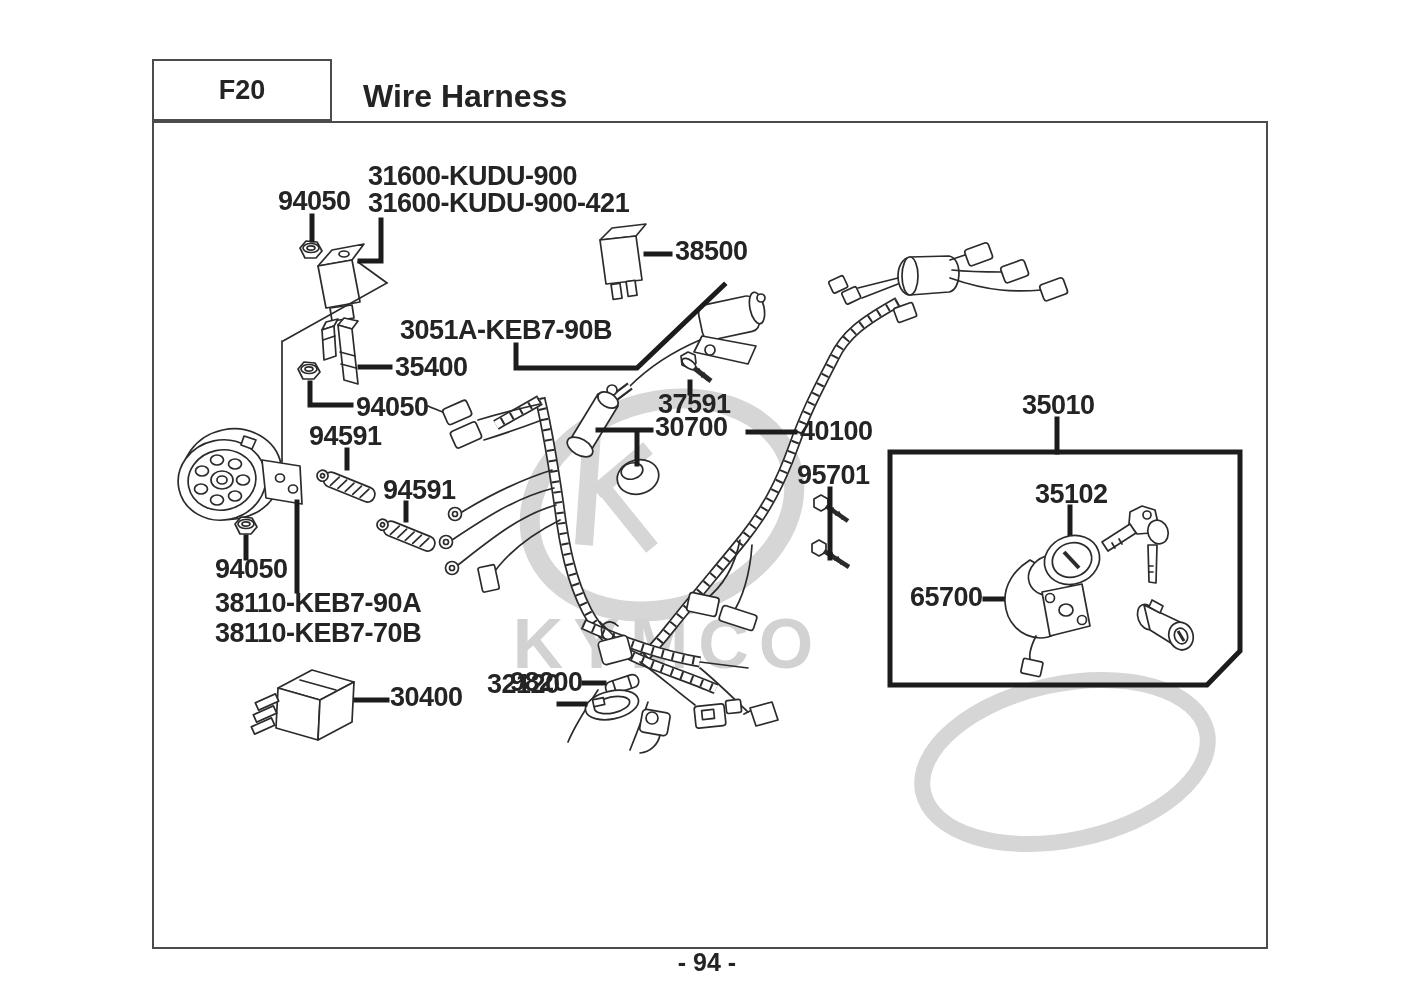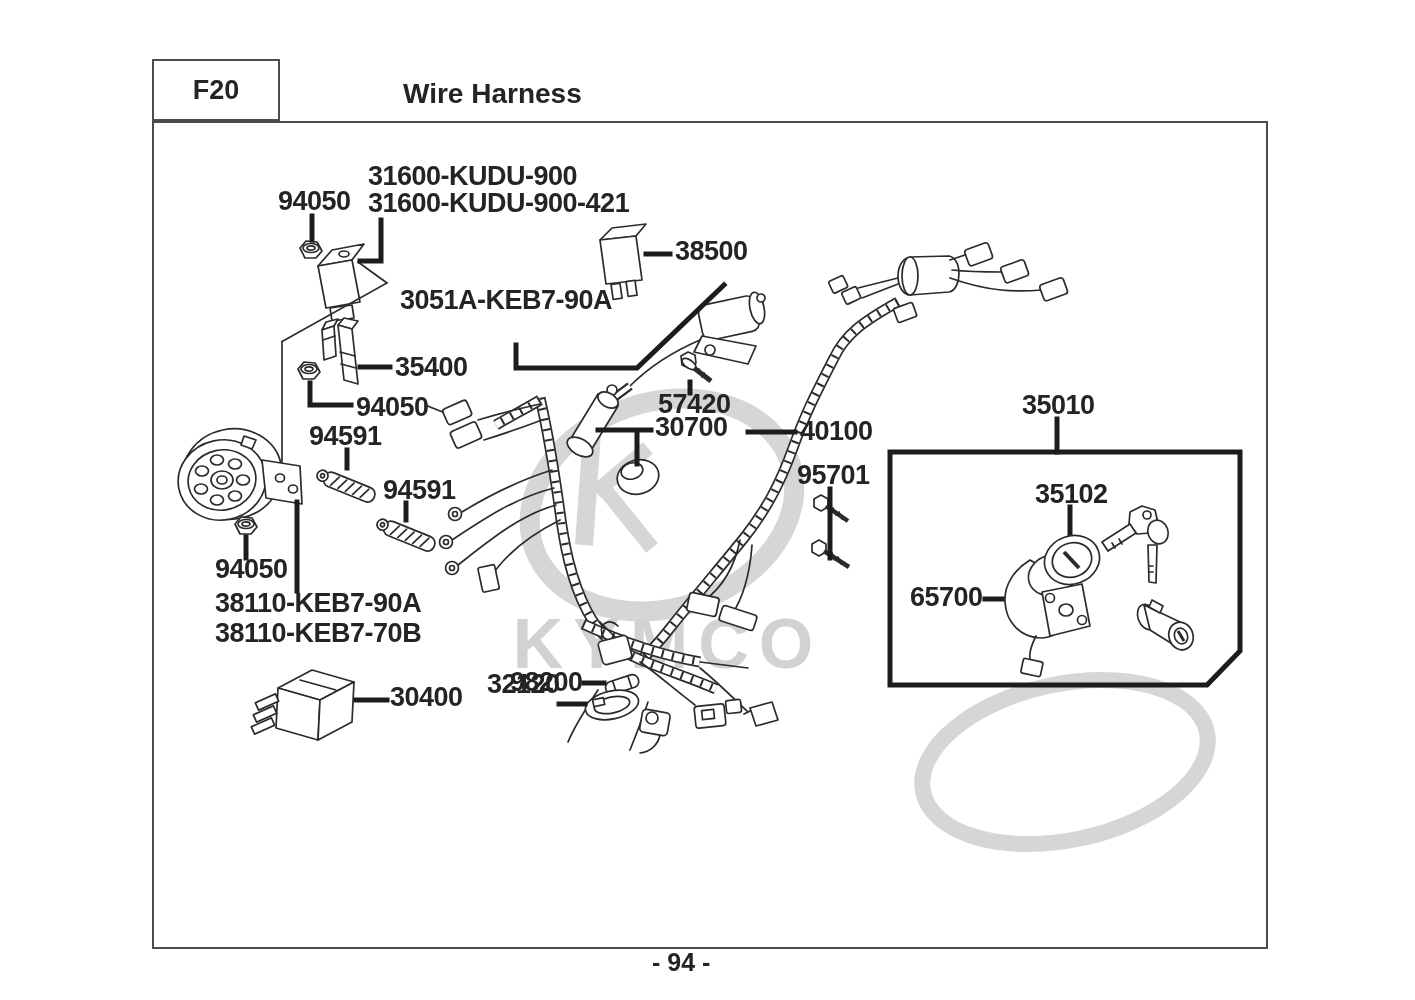--- a/index.html
+++ b/index.html
@@ -1,25 +1,25 @@
 <!DOCTYPE html>
 <html><head>
 <meta charset="utf-8">
 <style>
   html,body{margin:0;padding:0;background:#fff;}
   body{width:1415px;height:1000px;position:relative;overflow:hidden;
        font-family:"Liberation Sans","DejaVu Sans",sans-serif;color:#242424;}
   .page{position:absolute;inset:0;background:#fff;}
   .frame{position:absolute;border:2px solid #4c4c4c;background:transparent;}
-  .hdr-code{position:absolute;left:152px;top:59px;width:128px;height:62px;
+  .hdr-code{position:absolute;left:152px;top:59px;width:180px;height:62px;
             border:2px solid #4c4c4c;display:flex;align-items:center;justify-content:center;
             font-size:27px;font-weight:bold;letter-spacing:0px;background:#fff;box-sizing:border-box;}
-  .hdr-title{position:absolute;left:363px;top:78px;font-size:28px;font-weight:bold;margin-left:40px;}
+  .hdr-title{position:absolute;left:363px;top:78px;font-size:32px;font-weight:bold;}
   .lbl{position:absolute;font-size:27px;font-weight:bold;letter-spacing:-0.5px;white-space:nowrap;line-height:1;}
-  .pagenum{position:absolute;left:652px;top:948px;width:110px;text-align:left;
+  .pagenum{position:absolute;left:652px;top:948px;width:110px;text-align:center;
            font-size:25px;font-weight:bold;}
   svg{position:absolute;left:0;top:0;}
   .ln{stroke:#2b2b2b;stroke-width:1.7;fill:none;stroke-linecap:round;}
   .fw{stroke:#2b2b2b;stroke-width:1.7;fill:#ffffff;stroke-linejoin:round;}
   .ld{stroke:#1c1c1c;stroke-width:5;fill:none;}
   .tub{stroke:#2b2b2b;stroke-width:11;fill:none;}
   .tui{stroke:#ffffff;stroke-width:7.6;fill:none;}
   .tuh{stroke:#2b2b2b;stroke-width:7.6;fill:none;stroke-dasharray:2 8.5;}
   .wm{stroke:#d6d6d6;fill:none;}
   .wmtxt{fill:#d2d2d2;font-weight:bold;}
@@ -337,26 +337,26 @@
         <line x1="1178" y1="631" x2="1184" y2="641" stroke="#2b2b2b" stroke-width="3"></line>
         <path class="fw" d="M1152,600 L1163,606 L1160,613 L1149,607 Z"></path>
       </g>
     </g>
   </svg>
 
   <div class="lbl" style="left:278px;top:188px">94050</div>
   <div class="lbl" style="left:368px;top:163px">31600-KUDU-900</div>
   <div class="lbl" style="left:368px;top:190px">31600-KUDU-900-421</div>
   <div class="lbl" style="left:675px;top:238px">38500</div>
-  <div class="lbl" style="left:400px;top:287px">3051A-KEB7-90A</div>
+  <div class="lbl" style="left:400px;top:317px">3051A-KEB7-90B</div>
   <div class="lbl" style="left:395px;top:354px">35400</div>
   <div class="lbl" style="left:356px;top:394px">94050</div>
   <div class="lbl" style="left:309px;top:423px">94591</div>
   <div class="lbl" style="left:383px;top:477px">94591</div>
-  <div class="lbl" style="left:658px;top:391px">57420</div>
+  <div class="lbl" style="left:658px;top:391px">37591</div>
   <div class="lbl" style="left:655px;top:414px">30700</div>
   <div class="lbl" style="left:800px;top:418px">40100</div>
   <div class="lbl" style="left:797px;top:462px">95701</div>
   <div class="lbl" style="left:1022px;top:392px">35010</div>
   <div class="lbl" style="left:1035px;top:481px">35102</div>
   <div class="lbl" style="left:910px;top:584px">65700</div>
   <div class="lbl" style="left:215px;top:556px">94050</div>
   <div class="lbl" style="left:215px;top:590px">38110-KEB7-90A</div>
   <div class="lbl" style="left:215px;top:620px">38110-KEB7-70B</div>
   <div class="lbl" style="left:390px;top:684px">30400</div>

